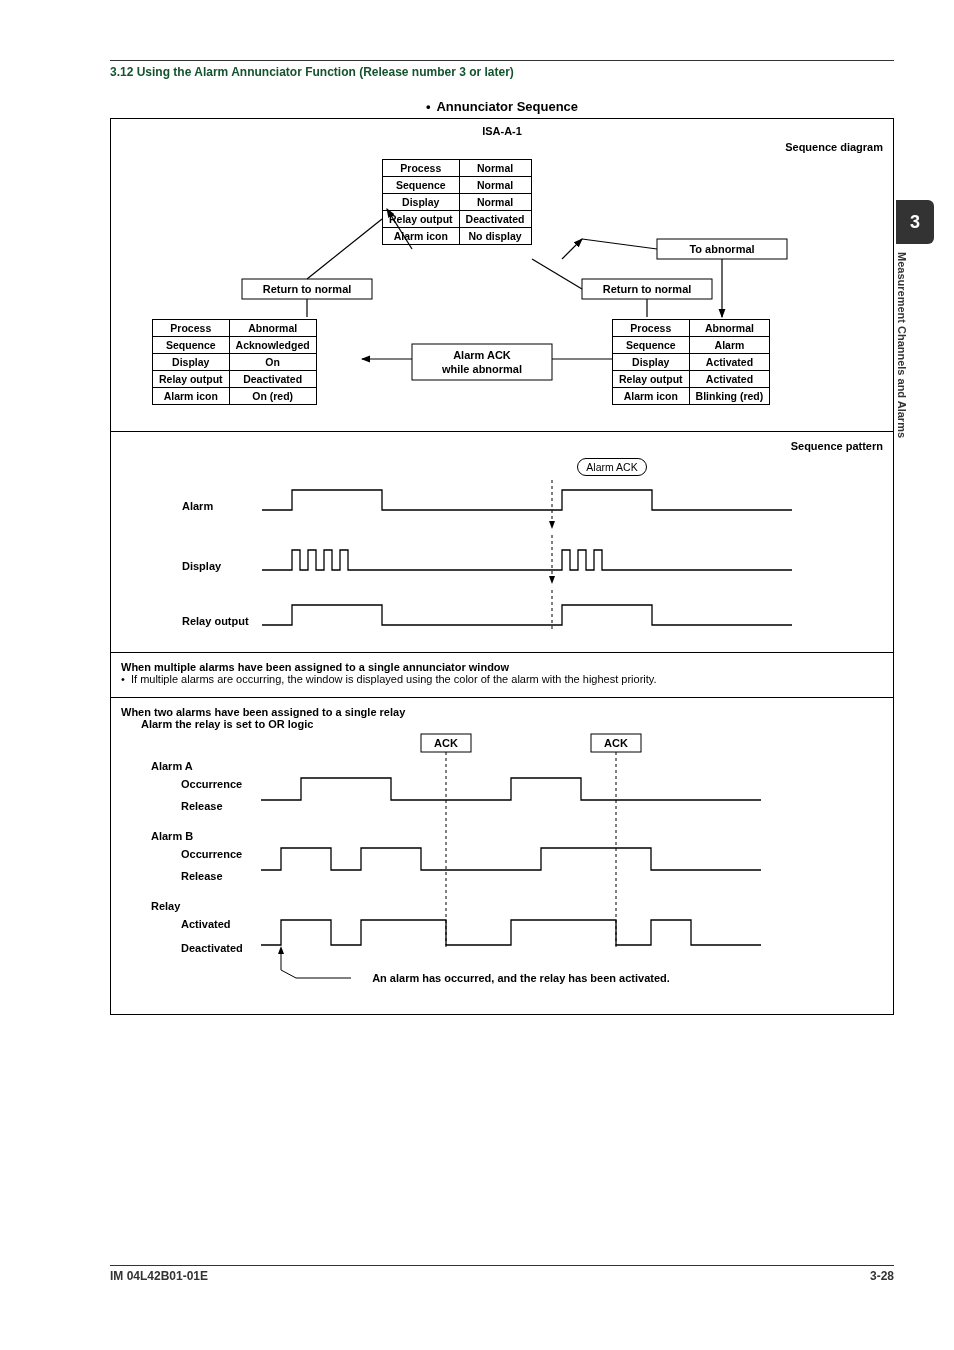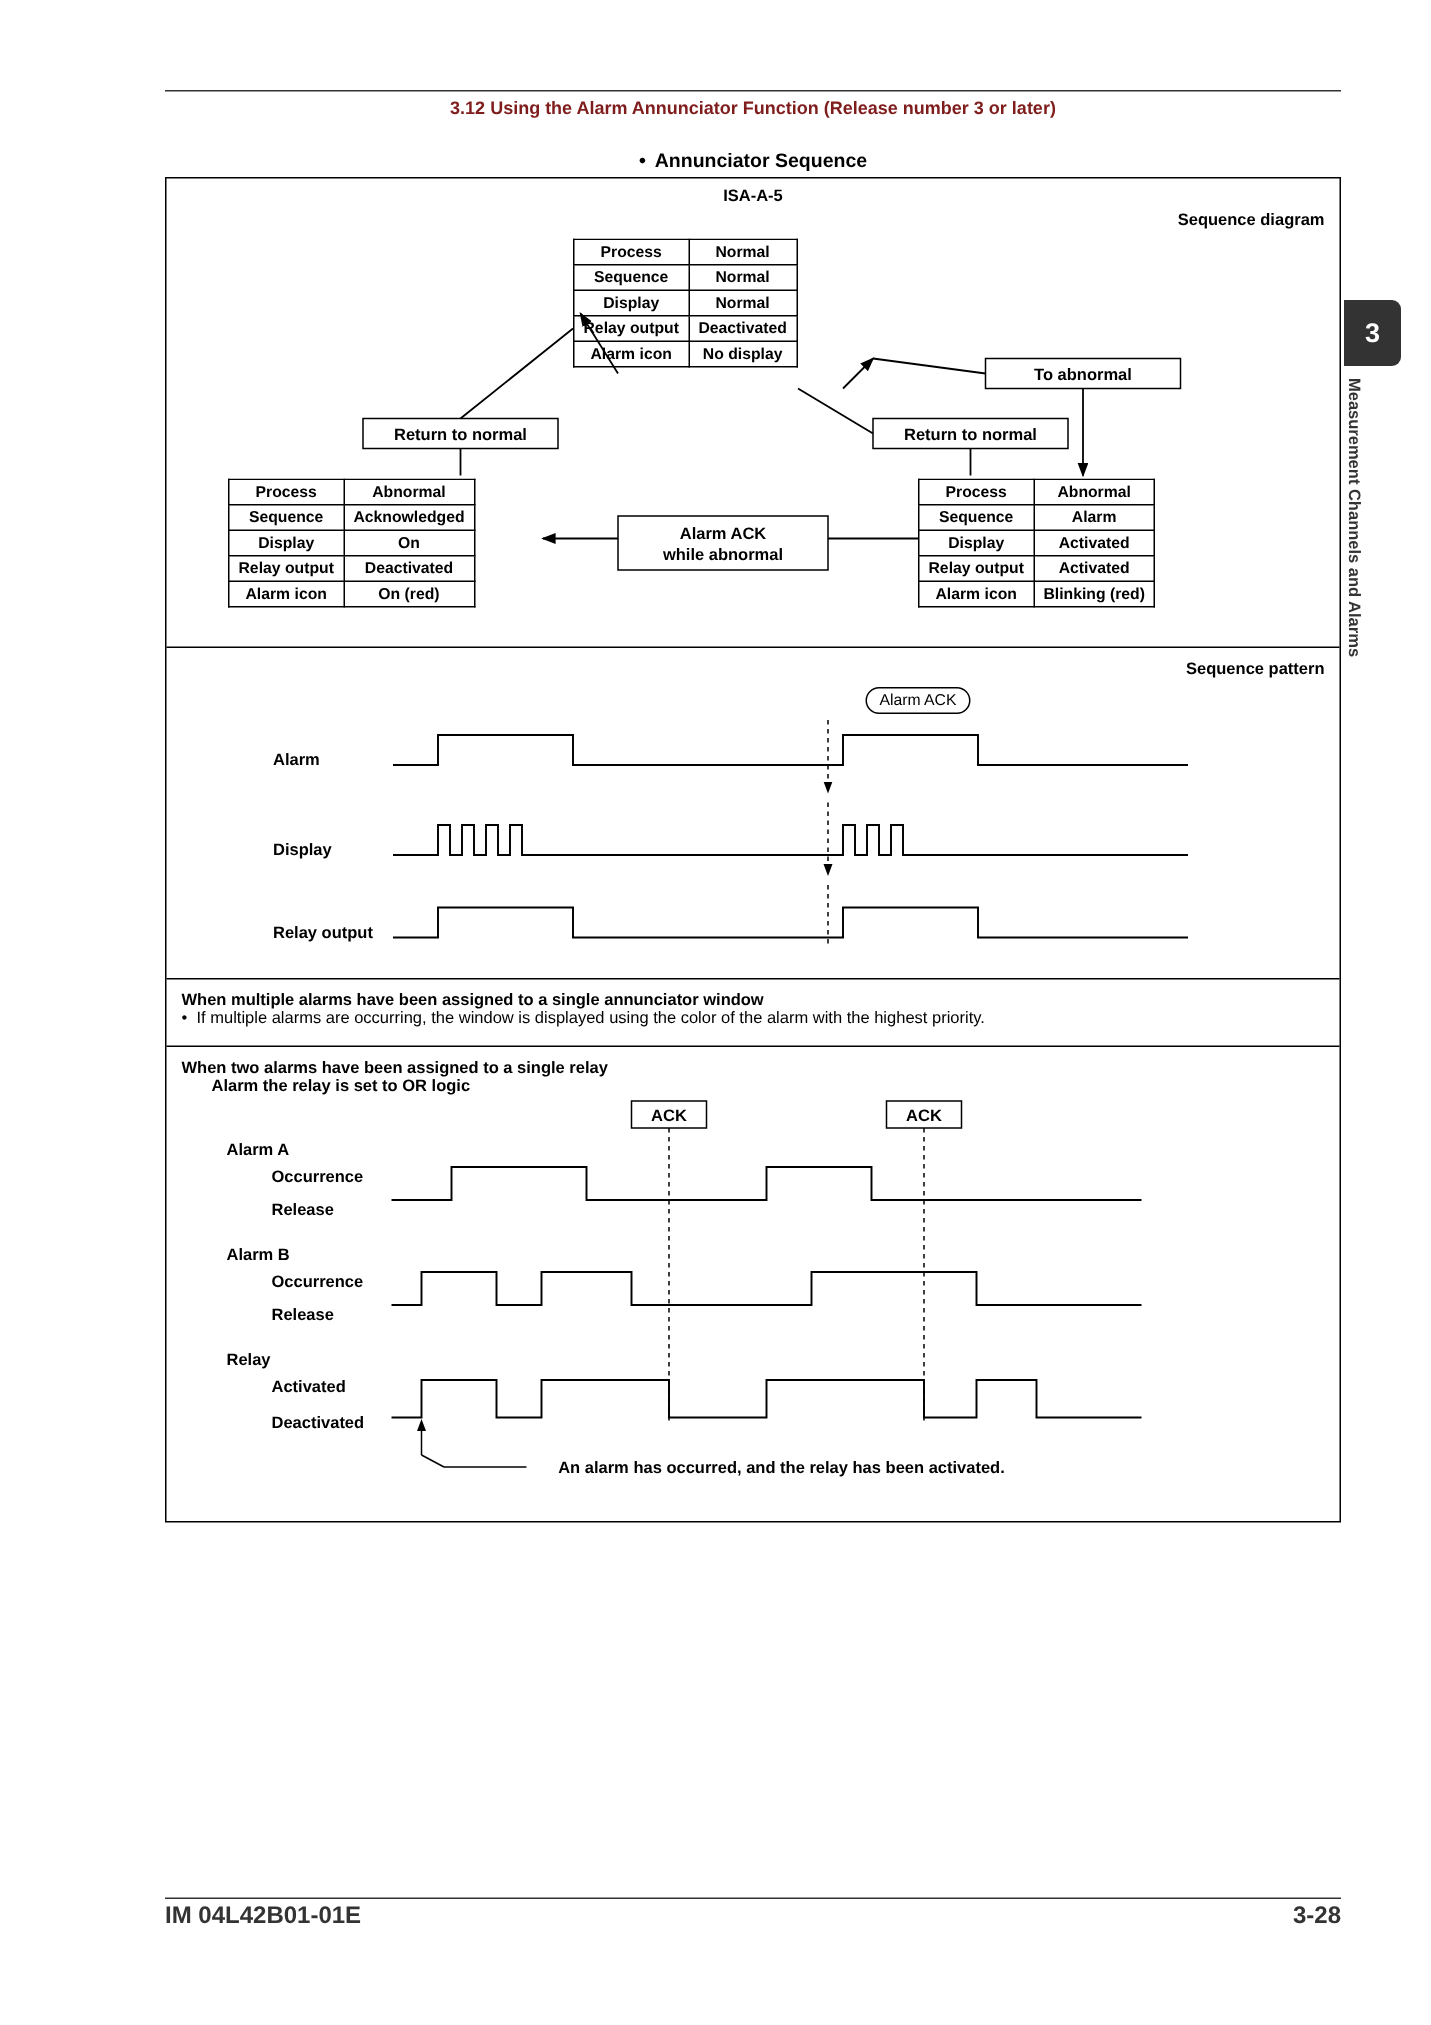--- a/index.html
+++ b/index.html
@@ -39,24 +39,24 @@
     writing-mode: vertical-rl;
     text-orientation: mixed;
     font-weight: bold;
     font-size: 11px;
     padding-top: 8px;
     color: #333;
   }
   .header-line {
     border-top: 1.5px solid #333;
     padding-top: 4px;
-    text-align: center;
+    text-align: left;
     font-weight: bold;
     font-size: 12px;
-    color: #7f1d1d;
+    color: #14532d;
     margin-bottom: 10px;
   }
   .title-line {
     text-align: center;
     font-weight: bold;
     font-size: 13px;
     margin-top: 20px;
   }
   .title-line .bullet { margin-right: 6px; }
   .main-box {
@@ -93,21 +93,21 @@
   }
   .ack-box { border: 1px solid #000; border-radius: 10px; padding: 2px 8px; display: inline-block; font-size: 10.5px;}
   .two-alarm-svg { display: block; }
 
   .footer-line {
     border-top: 1.5px solid #333;
     margin-top: 250px;
     display: flex;
     justify-content: space-between;
     padding-top: 3px;
-    font-size: 16px;
+    font-size: 12px;
     font-weight: bold;
     color: #333;
   }
 
   .bullet-text { font-size: 11px; }
   .subhead { font-weight: bold; font-size: 11px; margin-top:4px;}
   .indent { padding-left: 20px; font-weight: bold; font-size: 11px;}
 </style>
 </head>
 <body>
@@ -119,21 +119,21 @@
     <div class="side-tab-text">Measurement Channels and Alarms</div>
   </div>
 
   <div class="header-line">3.12  Using the Alarm Annunciator Function (Release number 3 or later)</div>
 
   <div class="title-line">
     <span class="bullet">•</span><span>Annunciator Sequence</span>
   </div>
 
   <div class="main-box">
-    <div class="isa">ISA-A-5</div>
+    <div class="isa">ISA-A-1</div>
     <div class="section-label">Sequence diagram</div>
 
     <svg class="diagram-svg" width="700" height="260">
 
       <defs>
         <marker id="ah" markerWidth="8" markerHeight="8" refX="7" refY="3" orient="auto">
           <path d="M0,0 L8,3 L0,6 Z" fill="#000"></path>
         </marker>
       </defs>
 

